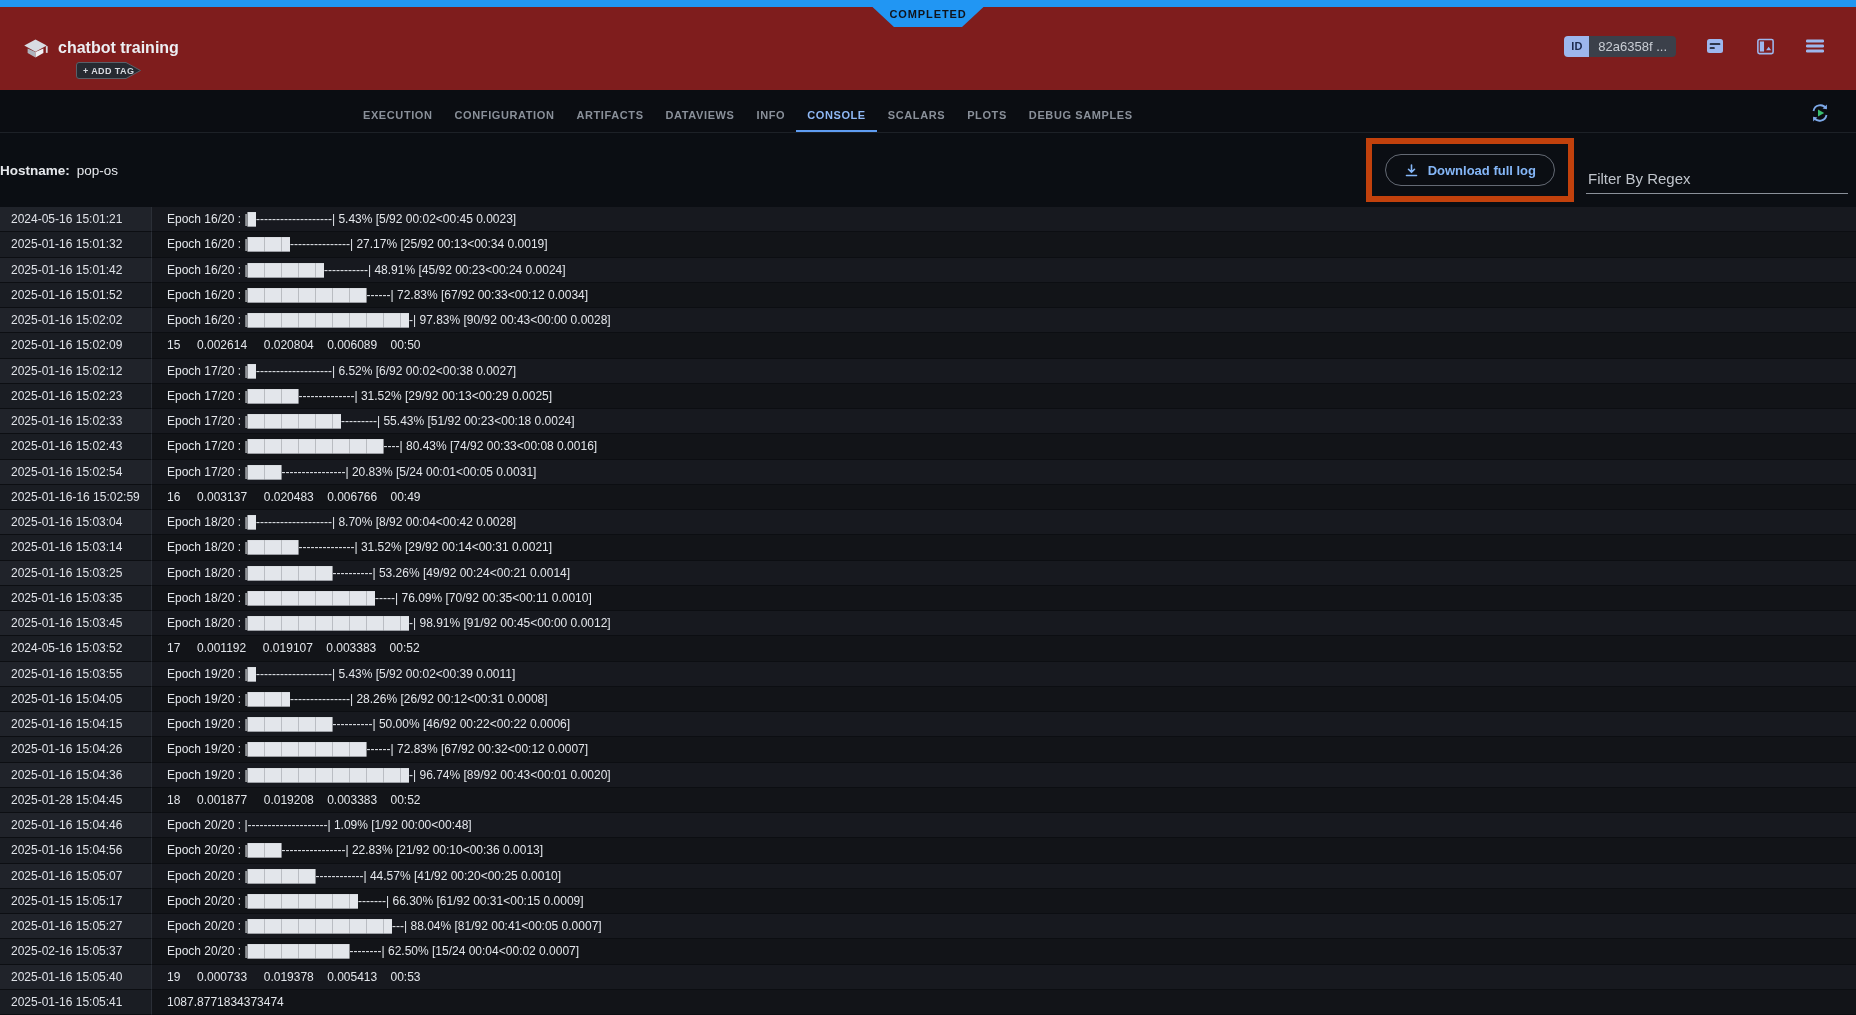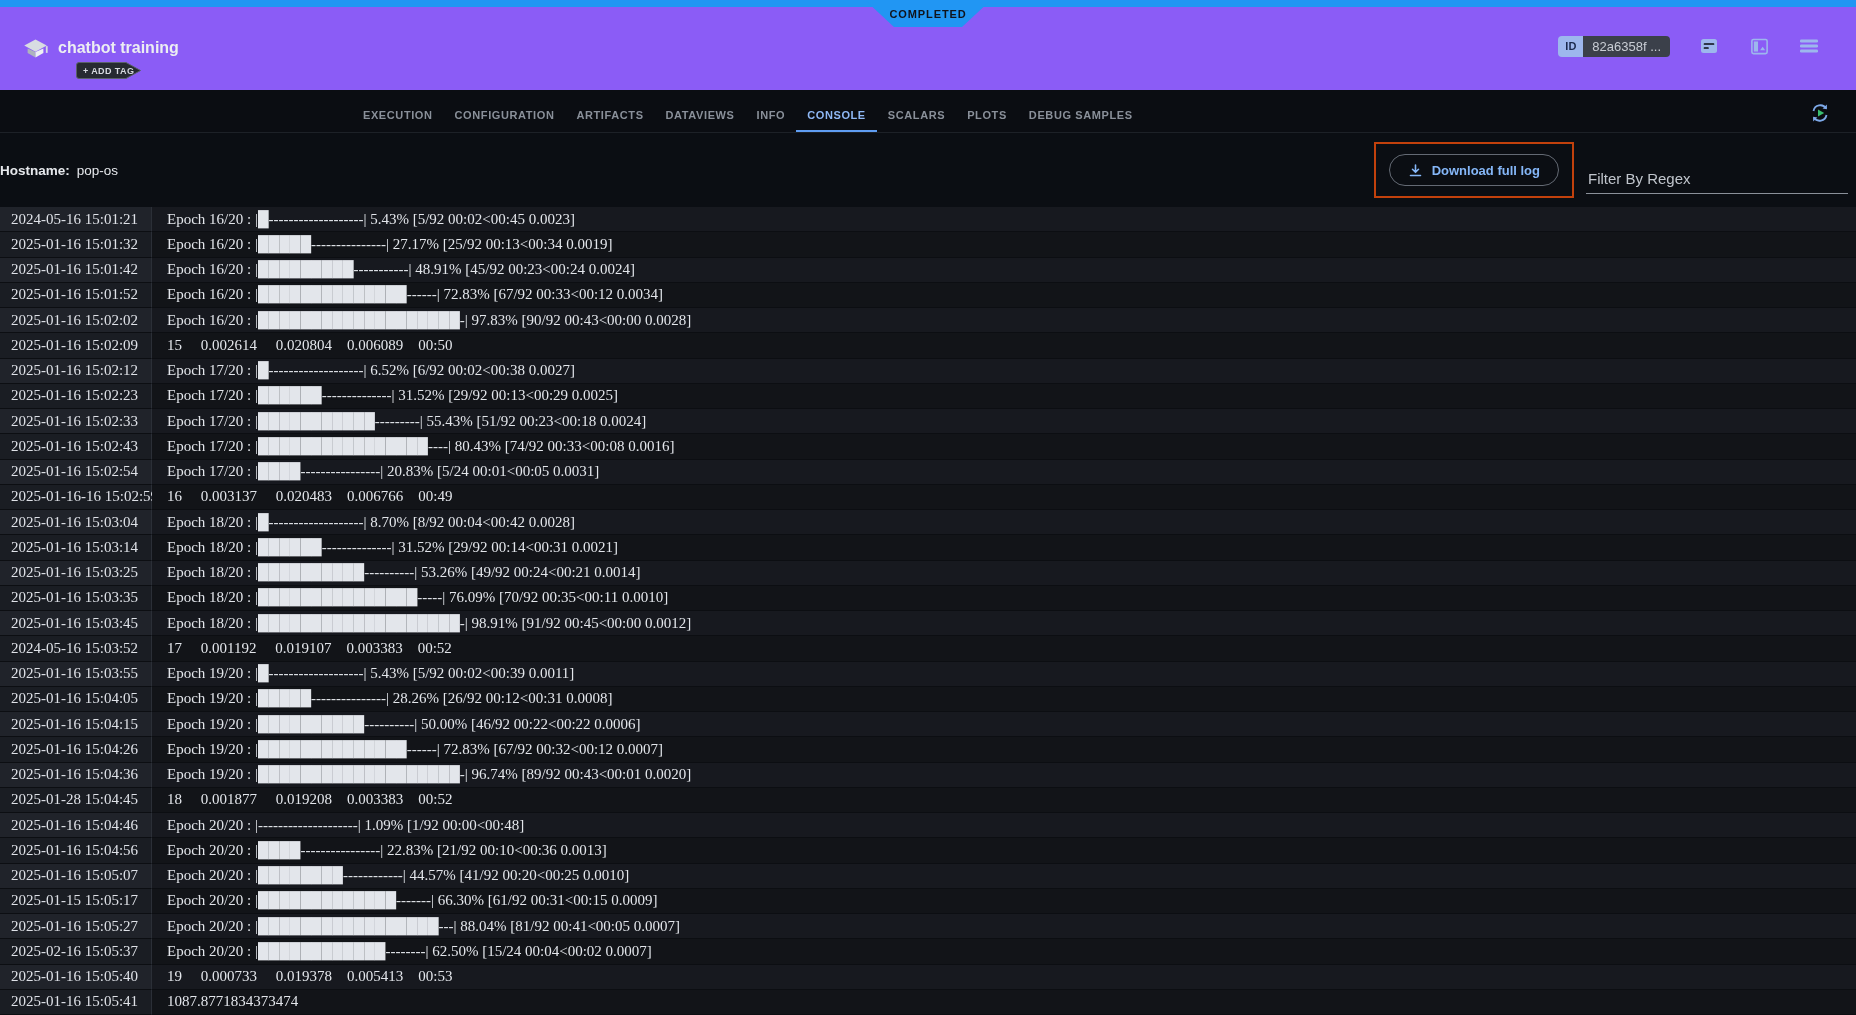--- a/index.html
+++ b/index.html
@@ -11,65 +11,65 @@
   
   .top-strip{position:absolute;top:0;left:0;width:100%;height:7px;background:#2196f3;z-index:4}
   .status-badge{
     position:absolute;top:0;left:50%;transform:translateX(-50%);
     width:126px;height:27px;background:#2196f3;z-index:5;
     clip-path:polygon(0 0,100% 0,77% 100%,23% 100%);
     display:flex;align-items:center;justify-content:center;
     font-size:11px;font-weight:bold;letter-spacing:.9px;color:#10131a;
   }
   
-  .header{position:absolute;top:7px;left:0;width:100%;height:83px;background:#8b5cf6}
+  .header{position:absolute;top:7px;left:0;width:100%;height:83px;background:#7f1d1d}
   .logo{position:absolute;left:22px;top:29px;width:27px;height:27px}
   .page-title{position:absolute;left:58px;top:32px;font-size:16px;font-weight:bold;color:#eceef2}
   .add-tag{position:absolute;left:76px;top:55px;width:66px;height:17px;cursor:pointer}
   .add-tag svg{position:absolute;left:0;top:0}
   .add-tag span{
     position:absolute;left:7px;top:0;height:17px;display:flex;align-items:center;
     font-size:9px;font-weight:bold;letter-spacing:.4px;color:#d7dae0;white-space:nowrap;
   }
-  .header-right{position:absolute;right:36px;top:28px;display:flex;align-items:center;gap:28px}
+  .header-right{position:absolute;right:30px;top:28px;display:flex;align-items:center;gap:28px}
   .id-badge{display:flex;height:21px;cursor:default}
   .id-label{background:#9db7ed;color:#1b2a4e;font-size:11px;font-weight:bold;
     padding:0 7px;border-radius:4px 0 0 4px;display:flex;align-items:center}
   .id-value{background:#3b404a;color:#c9cdd4;font-size:13px;
     padding:0 9px;border-radius:0 4px 4px 0;display:flex;align-items:center;white-space:pre}
   .hicon{width:22px;height:22px;display:flex;align-items:center;justify-content:center;cursor:pointer}
   
   .tabbar{position:absolute;top:90px;left:0;width:100%;height:43px;background:#0b0d12;
     border-bottom:1px solid #1d2127;box-sizing:border-box}
   .tabs{display:flex;margin-left:352px;height:100%;align-items:flex-end}
   .tab{padding:0 11px 9px;font-size:11px;font-weight:bold;letter-spacing:.6px;
     color:#8a909a;cursor:pointer;border-bottom:2px solid transparent;white-space:nowrap}
   .tab.active{color:#8fb8f5;border-bottom:2px solid #5f9df2}
   .refresh-btn{position:absolute;right:24px;top:11px;width:24px;height:24px;cursor:pointer}
   
   .toolbar{position:absolute;top:133px;left:0;width:100%;height:74px;background:#0b0e13;
     display:flex;align-items:center;box-sizing:border-box}
   .hostname{font-size:13.5px;color:#e6e8ec;display:flex;gap:7px;white-space:nowrap}
   .hostname .hn-label{font-weight:bold}
-  .red-box{margin-left:auto;border:2px solid #c2410c;padding:10px 13px;display:flex}
+  .red-box{margin-left:auto;border:6px solid #c2410c;padding:10px 13px;display:flex}
   .download-btn{
     height:32px;padding:0 18px;border:1px solid #646a74;border-radius:16px;
     display:flex;align-items:center;gap:9px;cursor:pointer;background:transparent;
     color:#85b7f8;font-size:13px;font-weight:600;white-space:nowrap;
   }
   .filter-wrap{align-self:flex-end;margin:0 8px 13px 12px}
   .filter-input{
     width:258px;background:transparent;border:none;outline:none;
     border-bottom:1px solid #8a9099;color:#dfe3e9;font-size:15px;
     font-family:"Liberation Sans",sans-serif;padding:6px 2px;
   }
   .filter-input::placeholder{color:#c0c5cc;opacity:1}
   
   .console{position:absolute;top:207px;left:0;right:0;bottom:0;overflow:hidden;
-    font-family:Liberation Serif, serif;font-size:15px}
+    font-family:Liberation Sans, sans-serif;font-size:12px}
   .log-row{display:flex;height:25.25px;box-sizing:border-box}
   .log-row.row-odd{--ts-bg:#20232a;--msg-bg:#17191f}
   .log-row.row-even{--ts-bg:#1a1d23;--msg-bg:#121418}
   .ts{width:152px;flex:none;background:var(--ts-bg);color:#dfe2e8;
     display:flex;align-items:center;padding-left:11px;box-sizing:border-box;
     border-right:1px solid #2b2f37;border-bottom:1px solid #0c0e12;white-space:pre}
   .msg{flex:1;background:var(--msg-bg);display:flex;align-items:center;
     padding-left:15px;color:#e3e6eb;border-bottom:1px solid #0c0e12;white-space:pre}
 </style>
 </head>

